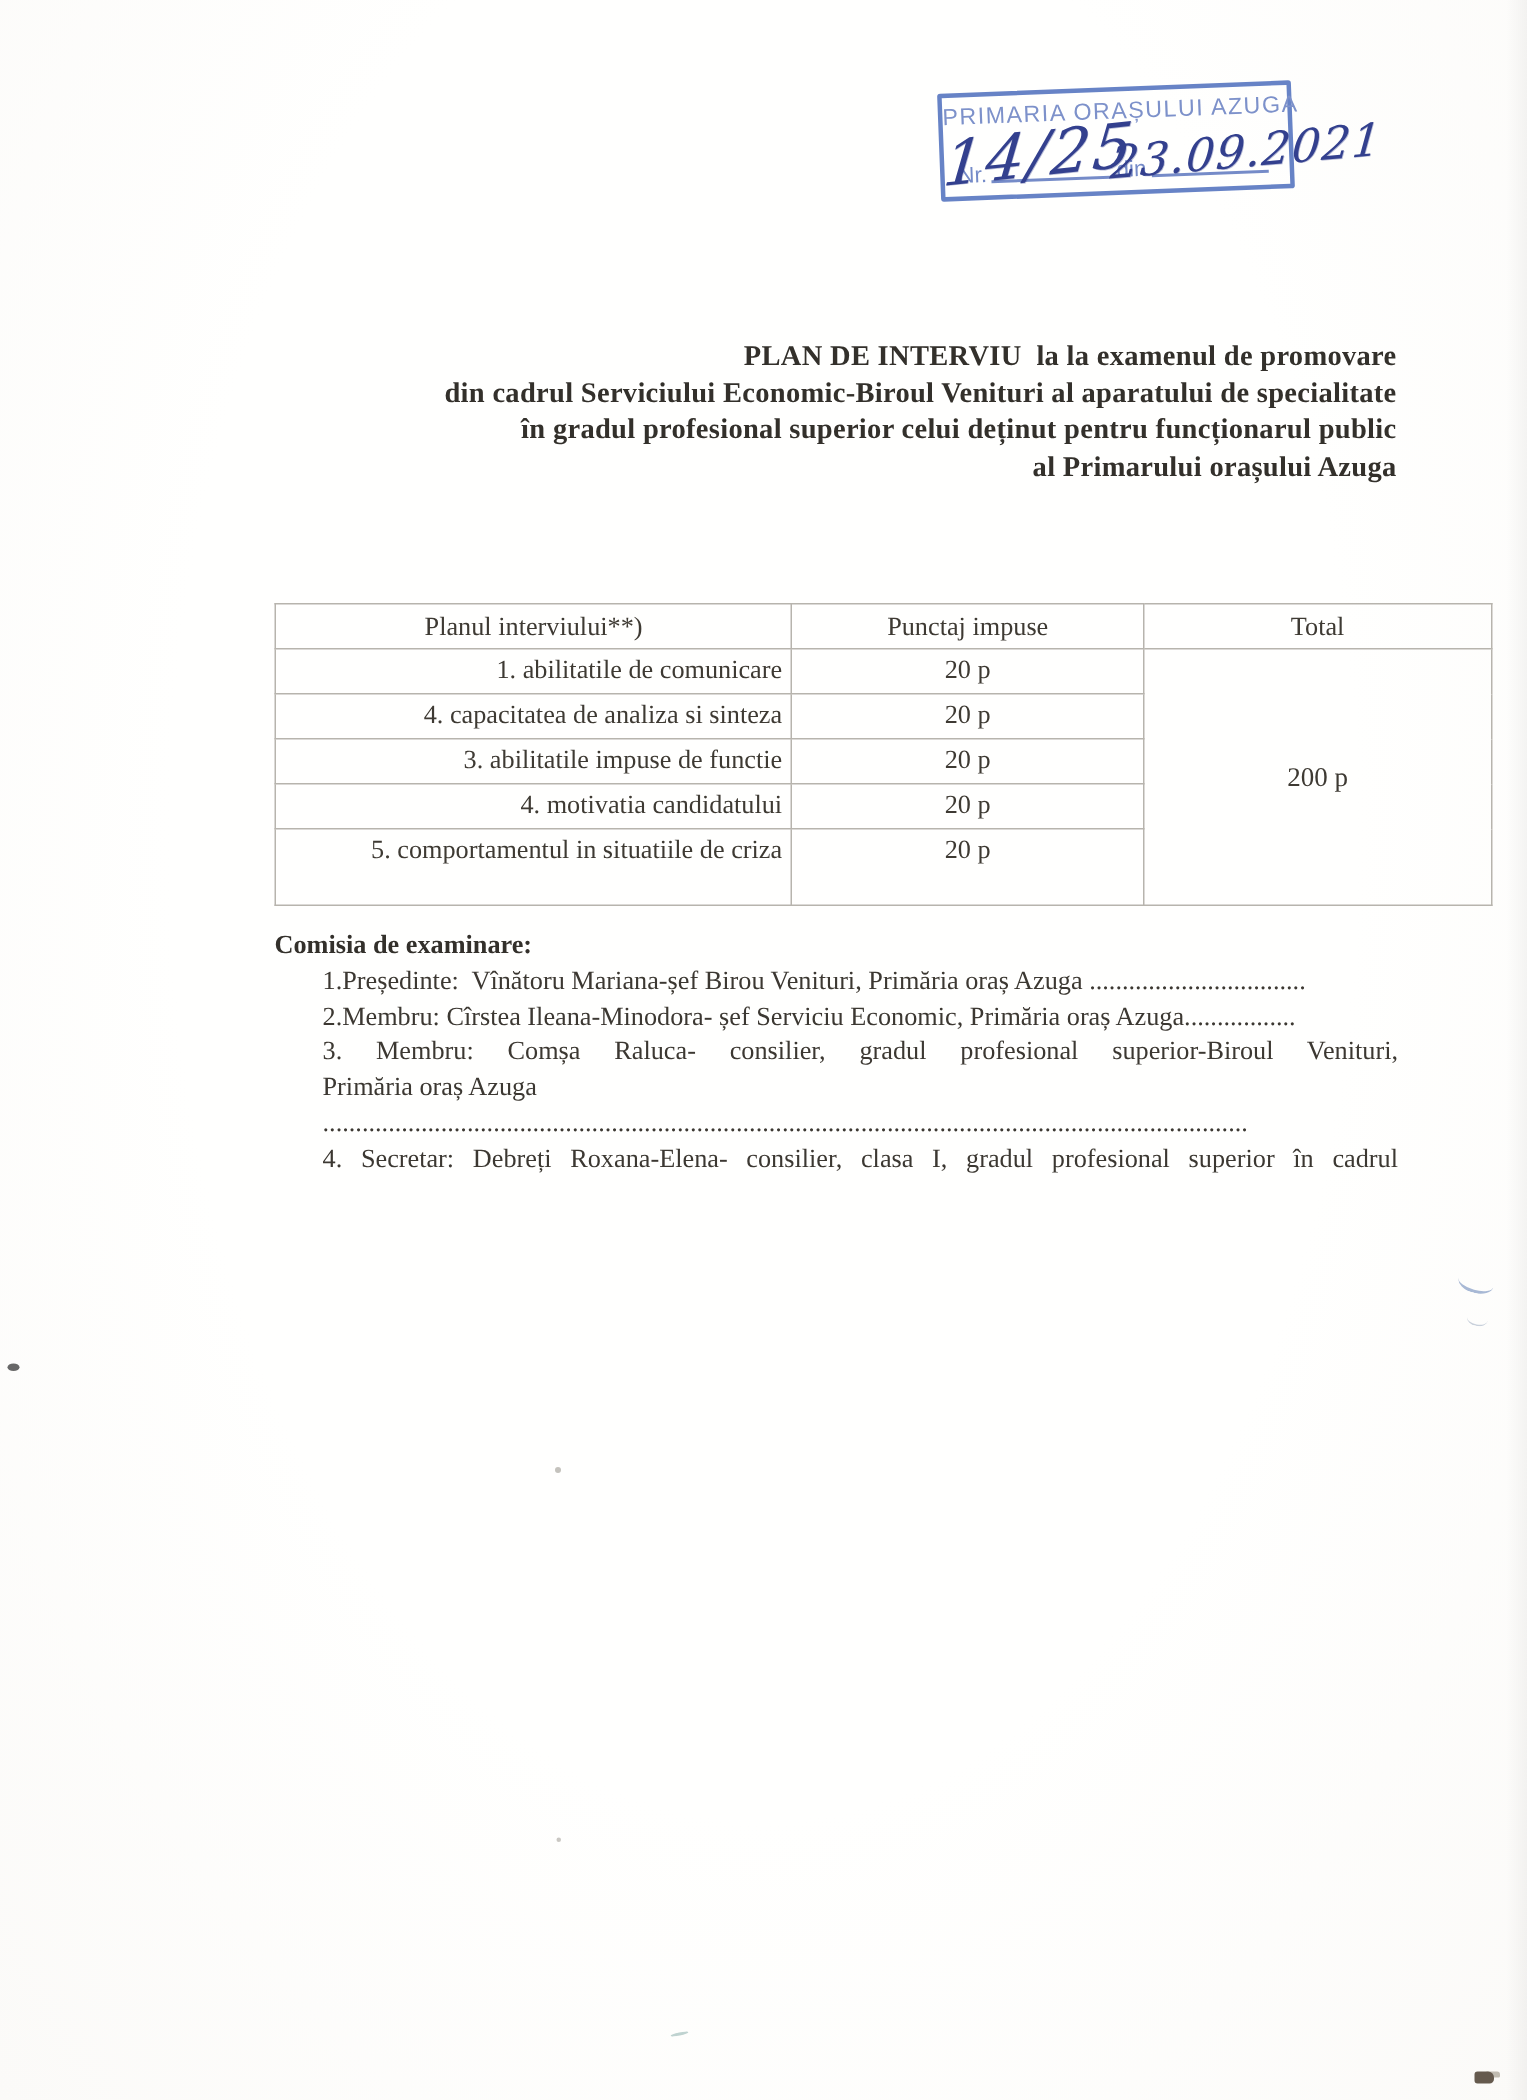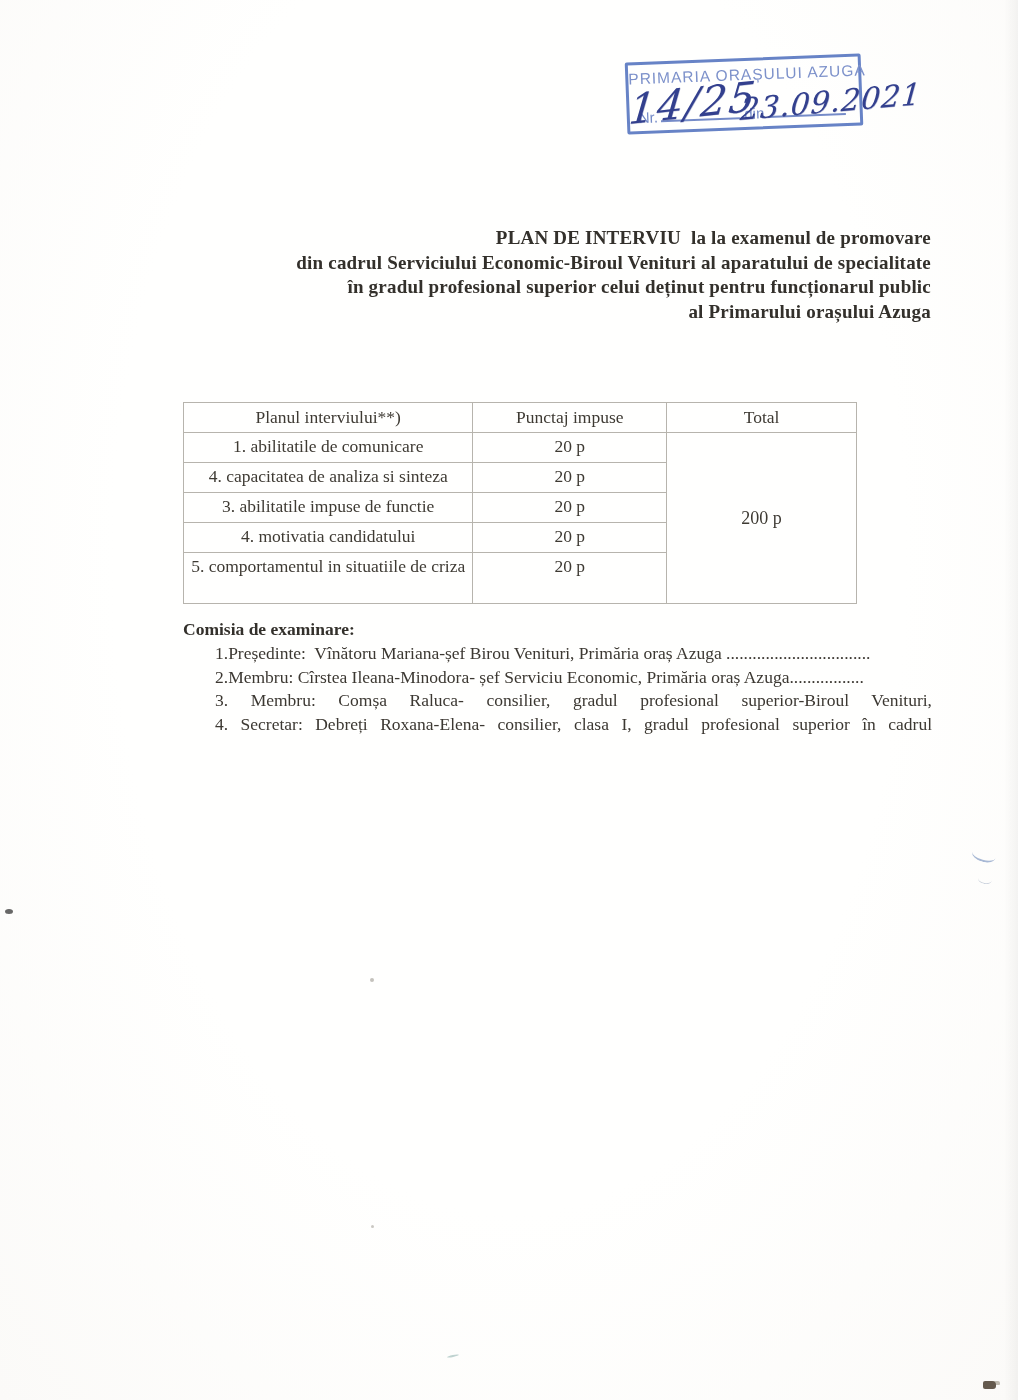--- a/index.html
+++ b/index.html
@@ -95,36 +95,36 @@
     letter-spacing: 0.2px;
     margin-top: 16px;
   }
   .title-block div { white-space: pre-wrap; }
 
   
   .plan-table {
     position: absolute;
     left: 183px;
     top: 402px;
-    width: 674px;
+    width: 812px;
     border-collapse: collapse;
     font-size: 17.5px;
     color: #3e3a33;
   }
   .plan-table th, .plan-table td {
     border: 1px solid #b7b4ad;
     font-weight: normal;
     padding: 2px 6px;
     line-height: 23px;
   }
   .plan-table th { height: 25px; text-align: center; }
   .col-plan   { width: 316px; }
   .col-points { width: 215px; }
   .col-total  { width: 213px; }
-  .cell-item   { text-align: center; padding-left: 8px; height: 25px; vertical-align: top; margin-left: 43px; }
+  .cell-item   { text-align: right; padding-left: 8px; height: 25px; vertical-align: top; margin-left: 43px; }
   .cell-points { text-align: center; vertical-align: top; }
   .cell-total  { text-align: center; vertical-align: middle; font-size: 18px; }
   .row-last .cell-item { height: 46px; }
 
   
   .committee {
     position: absolute;
     left: 183px;
     top: 618px;
     width: 749px;
@@ -234,20 +234,21 @@
         <td class="cell-points">20 p</td>
       </tr>
     </tbody>
   </table>
 
   <div class="committee">
     <div class="committee-heading">Comisia de examinare:</div>
     <div class="cl">1.Președinte:  Vînătoru Mariana-șef Birou Venituri, Primăria oraș Azuga .................................</div>
     <div class="cl">2.Membru: Cîrstea Ileana-Minodora- șef Serviciu Economic, Primăria oraș Azuga.................</div>
     <div class="cl just">3. Membru: Comșa Raluca- consilier, gradul profesional superior-Biroul Venituri,</div>
+    <div class="cl">Primăria oraș Azuga .............................................................................................................................................</div>
     <div class="cl just">4. Secretar: Debreți Roxana-Elena- consilier, clasa I, gradul profesional superior în cadrul</div>
   </div>
 
   <div class="artifact spot-left"></div>
   <div class="artifact mark-blue"></div>
   <div class="artifact mark-blue2"></div>
   <div class="artifact mark-corner"></div>
   <div class="artifact speck1"></div>
   <div class="artifact speck2"></div>
   <div class="artifact speck3"></div>

